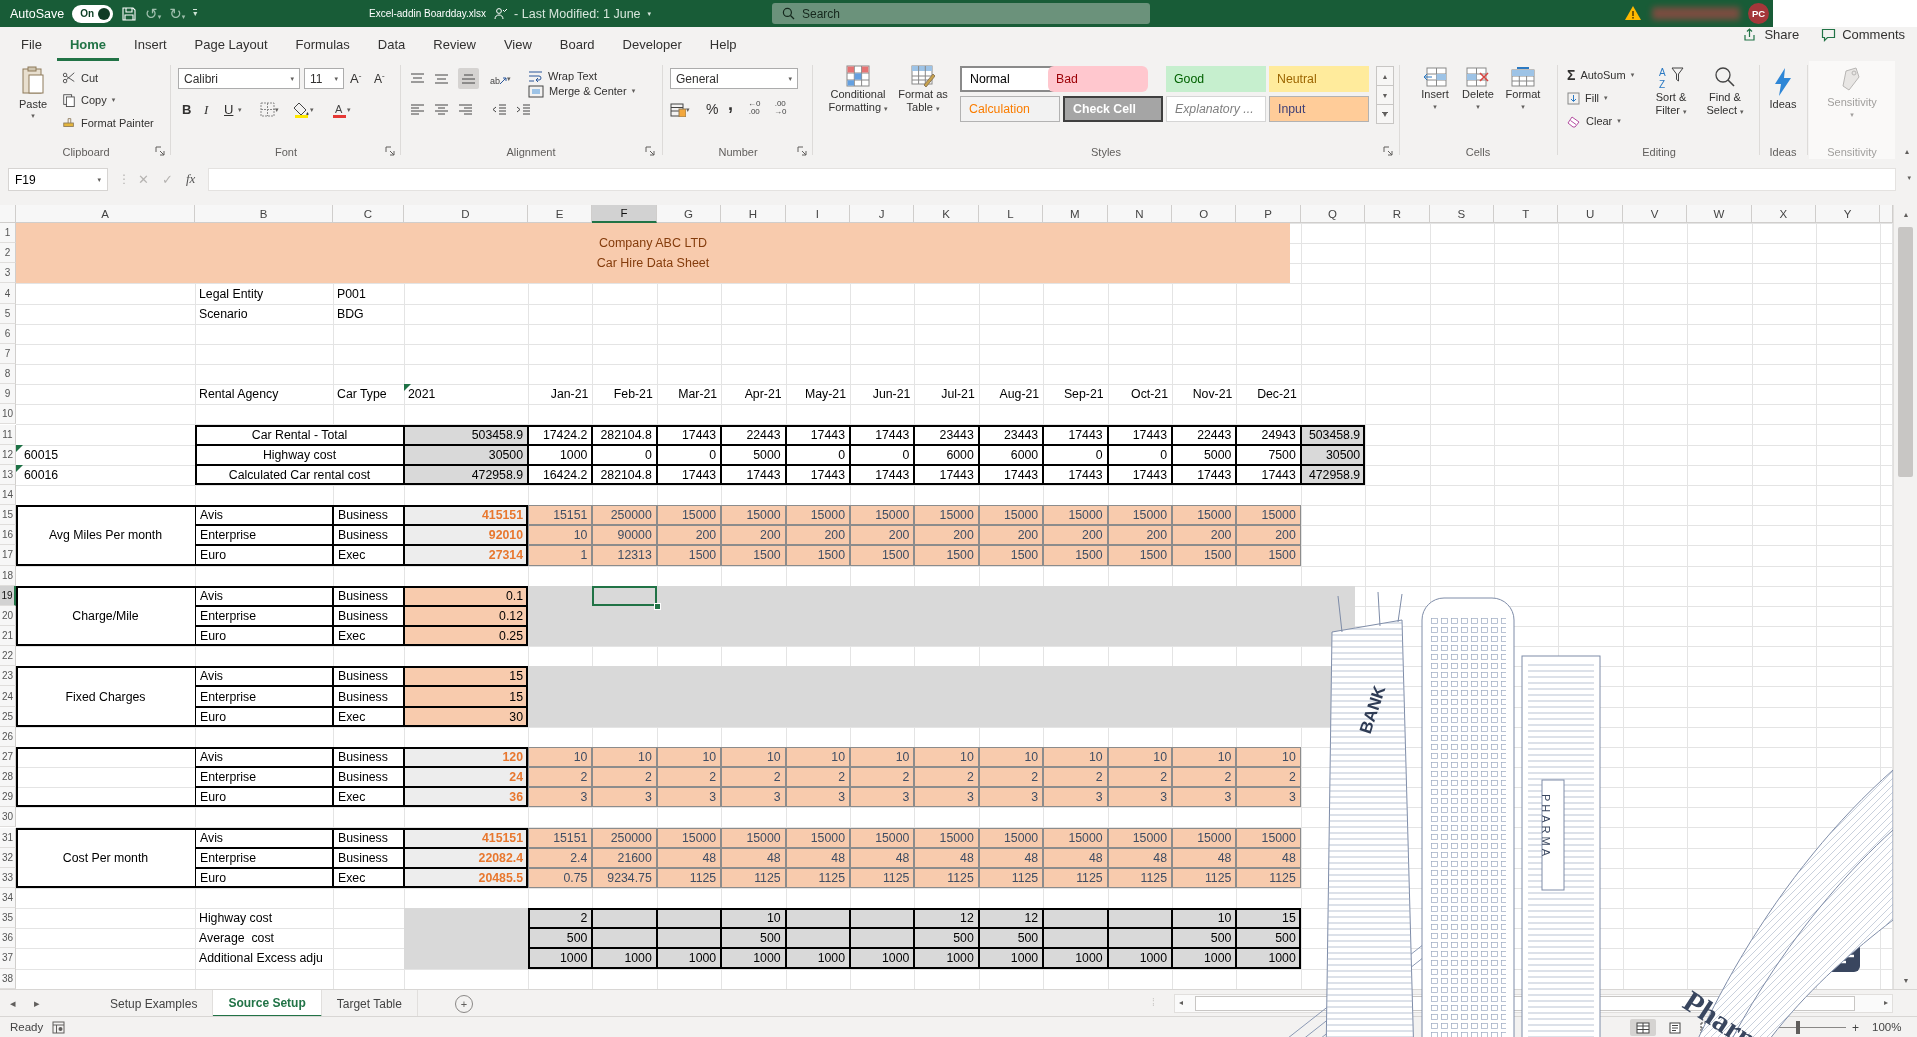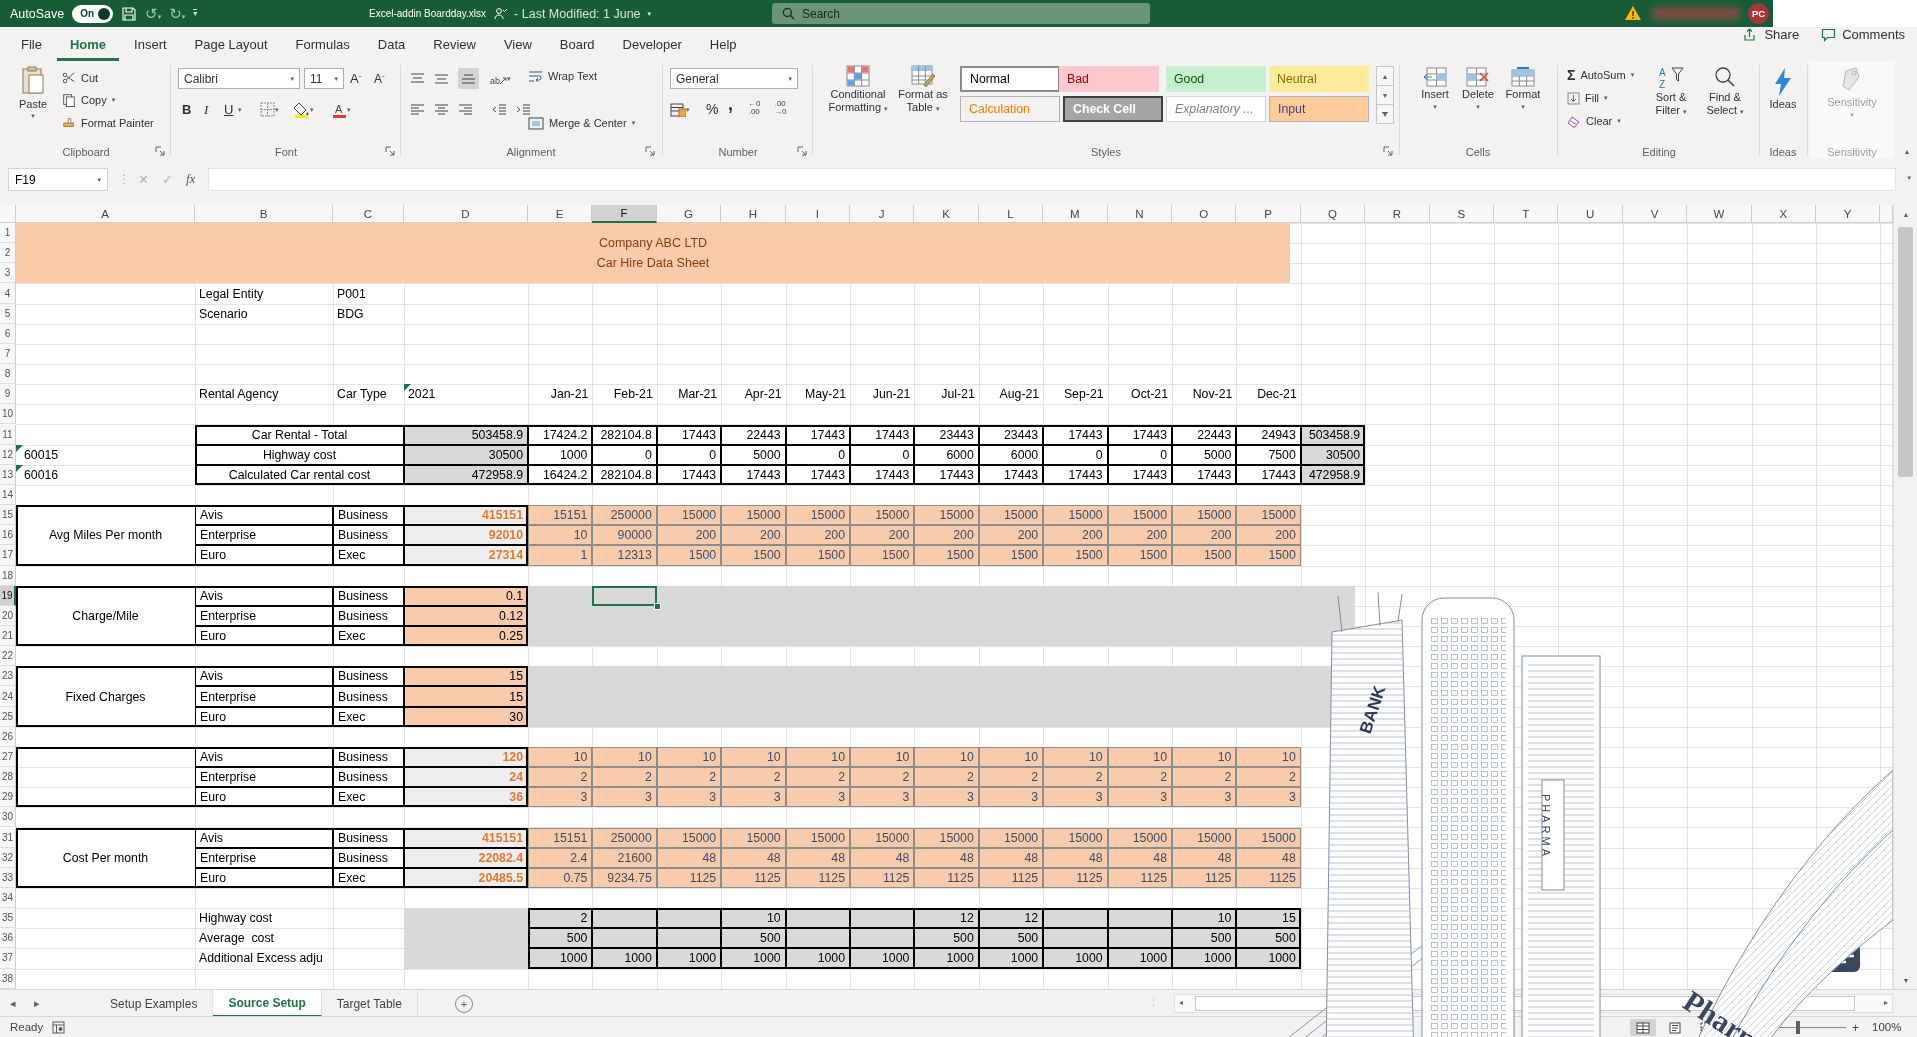--- a/index.html
+++ b/index.html
@@ -314,21 +314,21 @@
       <div class="fbtn" style="left:88px;top:38px;">
           <svg width="15" height="13" viewBox="0 0 15 13">
             <path d="M7 2h7M7 5h7M7 8h7M7 11h7M4 4L1 6.5L4 9" stroke="#444" fill="none"></path>
           </svg>
         </div>
       <div class="fbtn" style="left:112px;top:38px;">
           <svg width="15" height="13" viewBox="0 0 15 13">
             <path d="M7 2h7M7 5h7M7 8h7M7 11h7M1 4l3 2.5L1 9" stroke="#444" fill="none"></path>
           </svg>
         </div>
-      <div class="smbtn" style="left:124px;top:52px;">
+      <div class="smbtn" style="left:124px;top:20px;">
         <svg width="16" height="13" viewBox="0 0 16 13">
             <rect x="1" y="1" width="14" height="11" fill="none" stroke="#444"></rect>
             <rect x="4" y="4" width="8" height="5" fill="#9DC3E6"></rect>
           </svg>
         <span>Merge &amp; Center</span>
           <span class="chev">▾</span>
       </div>
       <svg class="dlg" width="10" height="10" viewBox="0 0 10 10">
           <path d="M1 1h5M1 1v5M9 9L5 5M9 5v4H5" fill="none" stroke="#605E5C"></path>
         </svg>
@@ -388,21 +388,21 @@
             <rect x="1" y="1" width="20" height="18" fill="#fff" stroke="#888"></rect>
             <rect x="1" y="1" width="20" height="5" fill="#9DC3E6"></rect>
             <path d="M1 11h20M1 15h20M7.6 1v18M14.3 1v18" stroke="#888"></path>
             <path d="M13 20L22 9l2 2-9 11z" fill="#C8A24B" stroke="#8E7A5A"></path>
           </svg>
         <span>Format as</span>
         <span><span>Table</span> <span class="chev">▾</span></span>
       </div>
       <div id="style-gallery" style="position:absolute;left:144px;top:5px;width:412px;height:58px;">
           <div class="stitem st-normal" style="left: 0px; top: 0px;">Normal</div>
-          <div class="stitem st-bad" style="left: 99px; top: 0px;">Bad</div>
+          <div class="stitem st-bad" style="left: 88px; top: 0px; border-radius: 6px;">Bad</div>
           <div class="stitem st-good" style="left: 206px; top: 0px;">Good</div>
           <div class="stitem st-neutral" style="left: 309px; top: 0px;">Neutral</div>
           <div class="stitem st-calc" style="left: 0px; top: 30px;">Calculation</div>
           <div class="stitem st-check" style="left: 103px; top: 30px;">Check Cell</div>
           <div class="stitem st-expl" style="left: 206px; top: 30px;">Explanatory ...</div>
           <div class="stitem st-input" style="left: 309px; top: 30px;">Input</div>
         </div>
       <div class="galbtn" style="top:5px;">▲</div>
       <div class="galbtn" style="top:24px;">▼</div>
       <div class="galbtn" style="top:43px;flex-direction:column;line-height:4px;">

